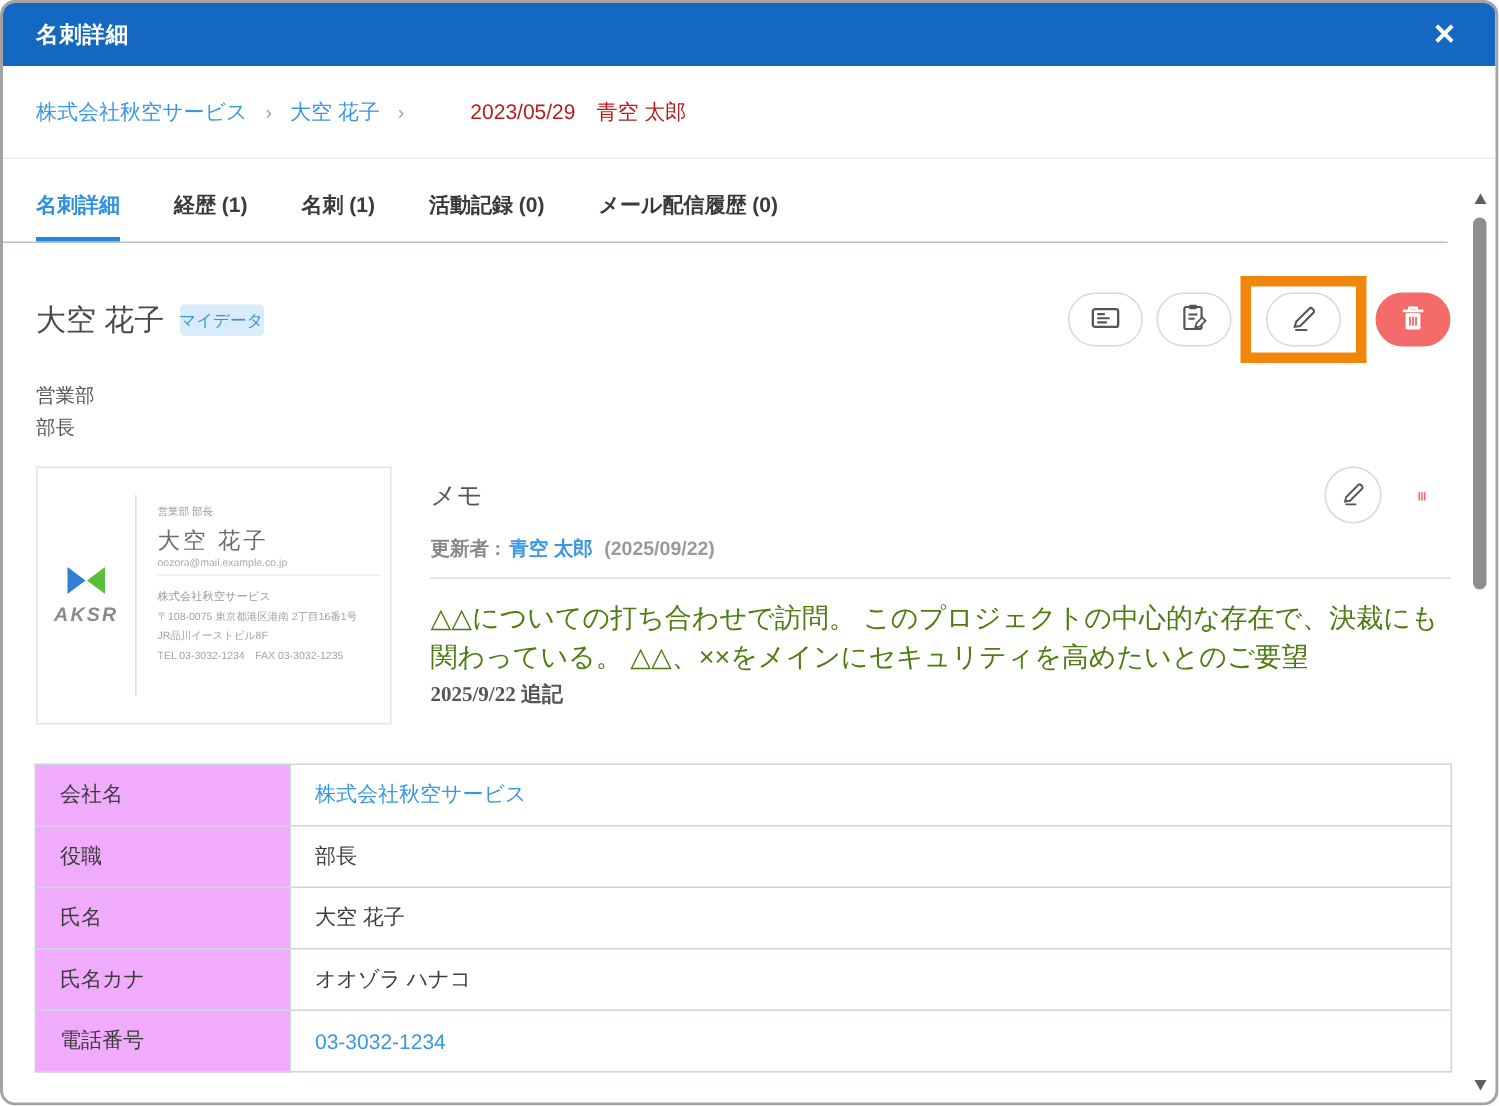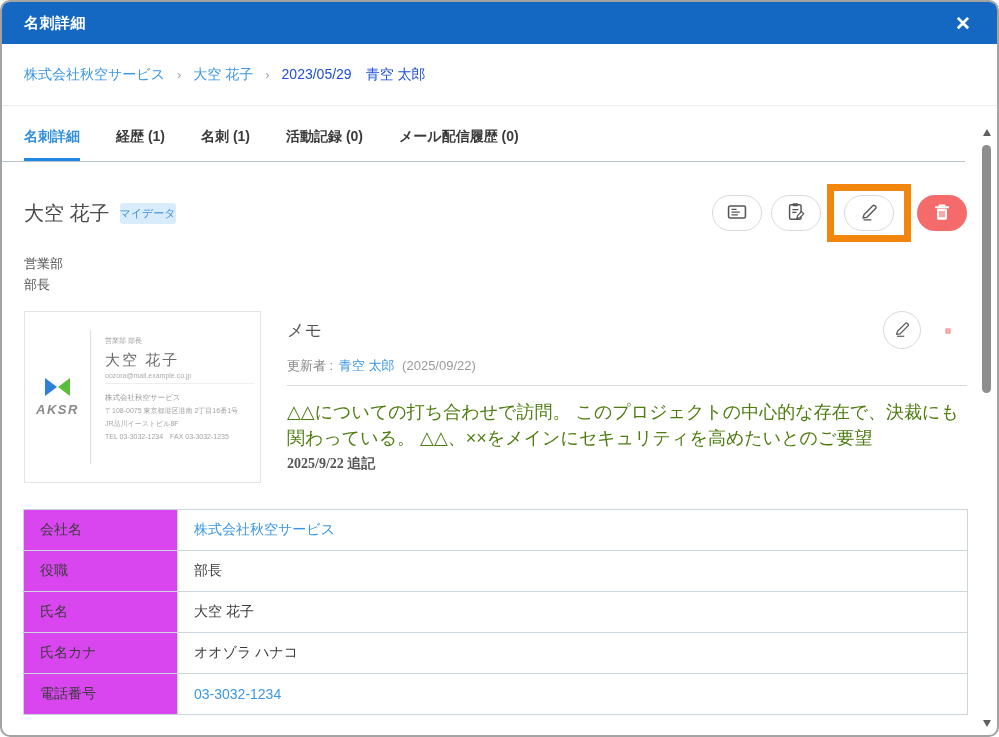--- a/index.html
+++ b/index.html
@@ -19,21 +19,21 @@
     font-size: 19px; font-weight: bold; cursor: pointer; line-height: 1; padding: 2px 4px;
   }
   
   .breadcrumb {
     display: flex; align-items: center; gap: 12px;
     padding: 0 22px; height: 62px; border-bottom: 1px solid #E9ECEE;
     font-size: 14px; color: #444;
   }
   .crumb-link { color: #3B97E4; text-decoration: none; cursor: pointer; }
   .crumb-sep { color: #9AA4AC; font-size: 13px; }
-  .crumb-current { color: #1d4ed8; }
+  .crumb-current { color: #b91c1c; margin-left: 32px; }
   
   .tabs {
     display: flex; gap: 36px; padding: 22px 22px 0 22px;
     border-bottom: 1px solid #B9C1C9; margin-right: 32px;
   }
   .tab {
     font-size: 14px; font-weight: 600; color: #3a3a3a; padding-bottom: 12px;
     border-bottom: 3px solid transparent; cursor: pointer; white-space: nowrap;
   }
   .tab.active { color: #2F8FE0; border-bottom-color: #1E88E5; }
@@ -80,34 +80,34 @@
   .card-text-col { flex: 1; padding: 24px 6px 0 14px; overflow: hidden; }
   .card-dept { font-size: 7px; color: #9a9a9a; }
   .card-name { font-size: 15px; color: #6b6b6b; margin: 5px 0 2px; letter-spacing: 2px; }
   .card-email { font-size: 7px; color: #ababab; border-bottom: 1px solid #eee; padding-bottom: 4px;}
   .card-company { font-size: 7.5px; color: #9a9a9a; margin-top: 9px; }
   .card-line { font-size: 7px; color: #a3a3a3; margin-top: 3px; }
   .memo-col { flex: 1; min-width: 0; }
   .memo-head { display: flex; align-items: center; }
   .memo-title { font-size: 17px; color: #555; }
   .memo-btns { margin-left: auto; display: flex; gap: 8px; align-items: center; }
-  .memo-updater { font-size: 13px; color: #888; margin-top: 8px; }
+  .memo-updater { font-size: 13px; color: #888; margin-top: 8px; font-weight: bold; }
   .memo-updater .link { margin: 0 4px 0 2px; }
   .memo-date { color: #9a9a9a; }
   .memo-divider { border-bottom: 1px solid #DADADA; margin-top: 10px; }
   .memo-body { font-size: 18px; color: #4d7c0f; line-height: 26px; margin-top: 13px; }
   .memo-append { font-size: 14px; color: #555; font-weight: 600; line-height: 26px; font-family: Liberation Serif, serif; }
   .link { color: #3B97E4; text-decoration: none; cursor: pointer; }
   
   .details-table {
     border-collapse: collapse; margin: 26px 0 0 21px; width: 945px;
     font-size: 14px; table-layout: fixed;
   }
   .details-table td { border: 1px solid #CBD5DC; padding: 11px 16px; color: #3c3c3c; }
-  .details-table td.lbl { width: 154px; background: #d946ef; }
+  .details-table td.lbl { width: 170px; background: #f0abfc; }
   
   .scrollbar { position: absolute; top: 107px; right: 3px; width: 14px; height: 626px; }
   .scroll-arrow-up {
     position: absolute; top: 20px; left: 3px; width: 0; height: 0; cursor: pointer;
     border-left: 4.5px solid transparent; border-right: 4.5px solid transparent;
     border-bottom: 7px solid #5f5f5f;
   }
   .scroll-thumb {
     position: absolute; top: 36px; left: 2px; width: 9px; height: 248px;
     background: #8E8E8E; border-radius: 5px; cursor: pointer;

